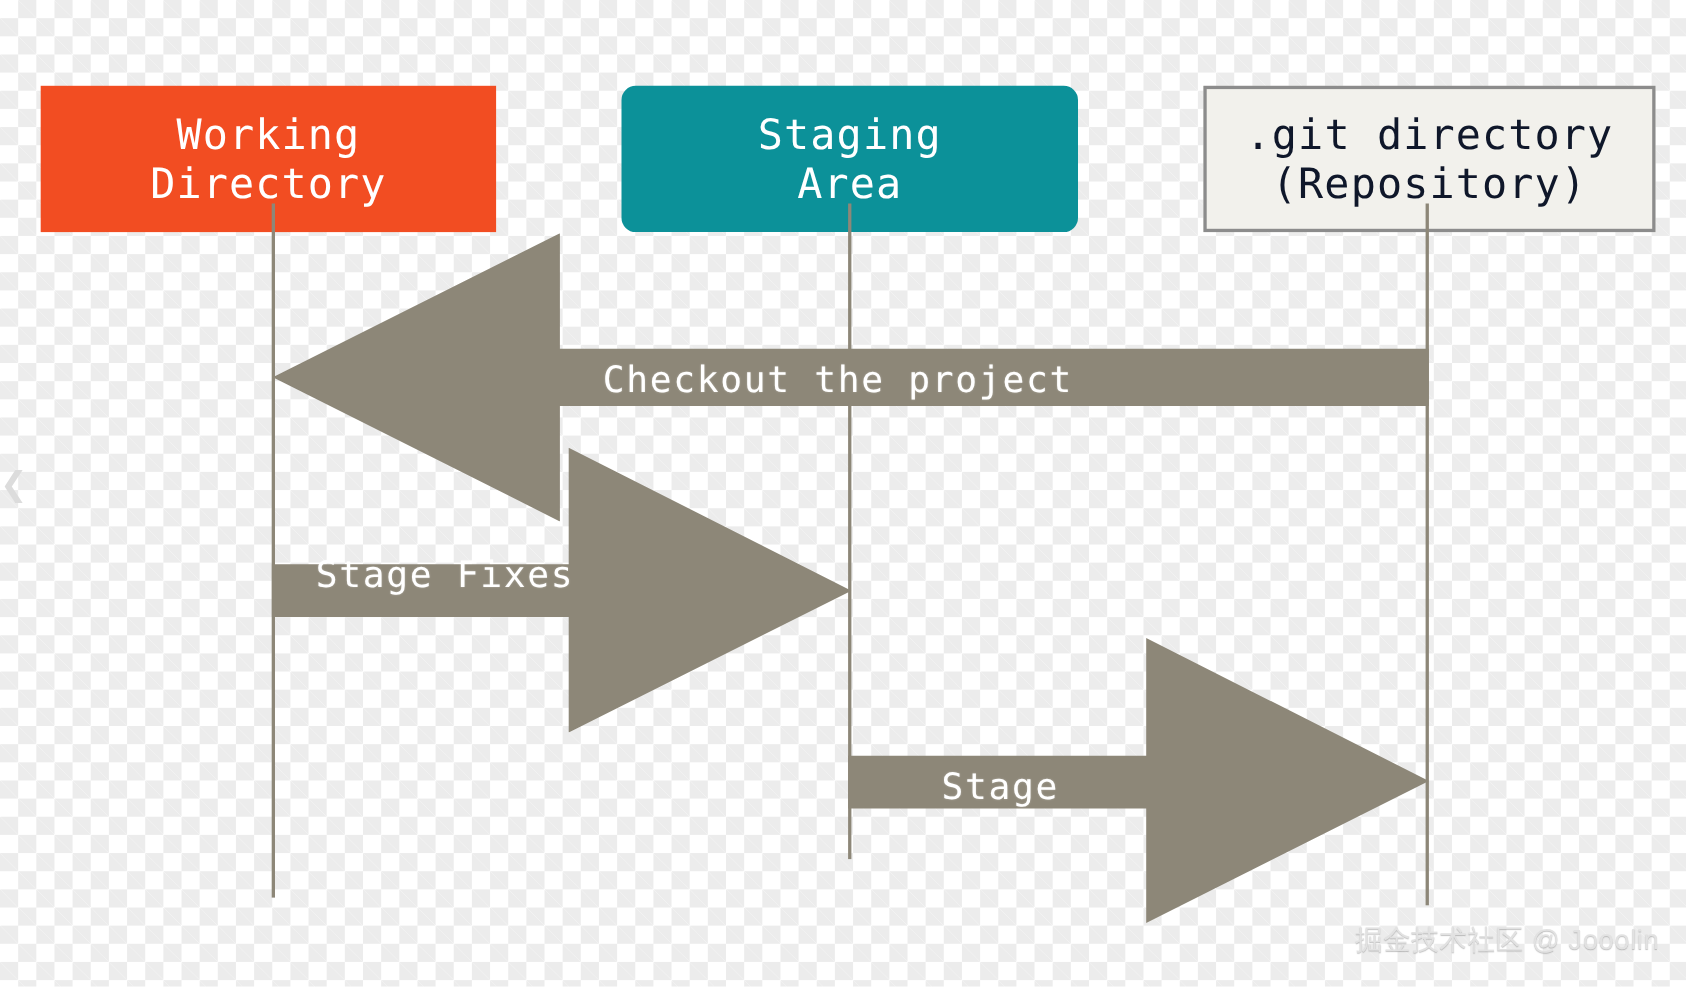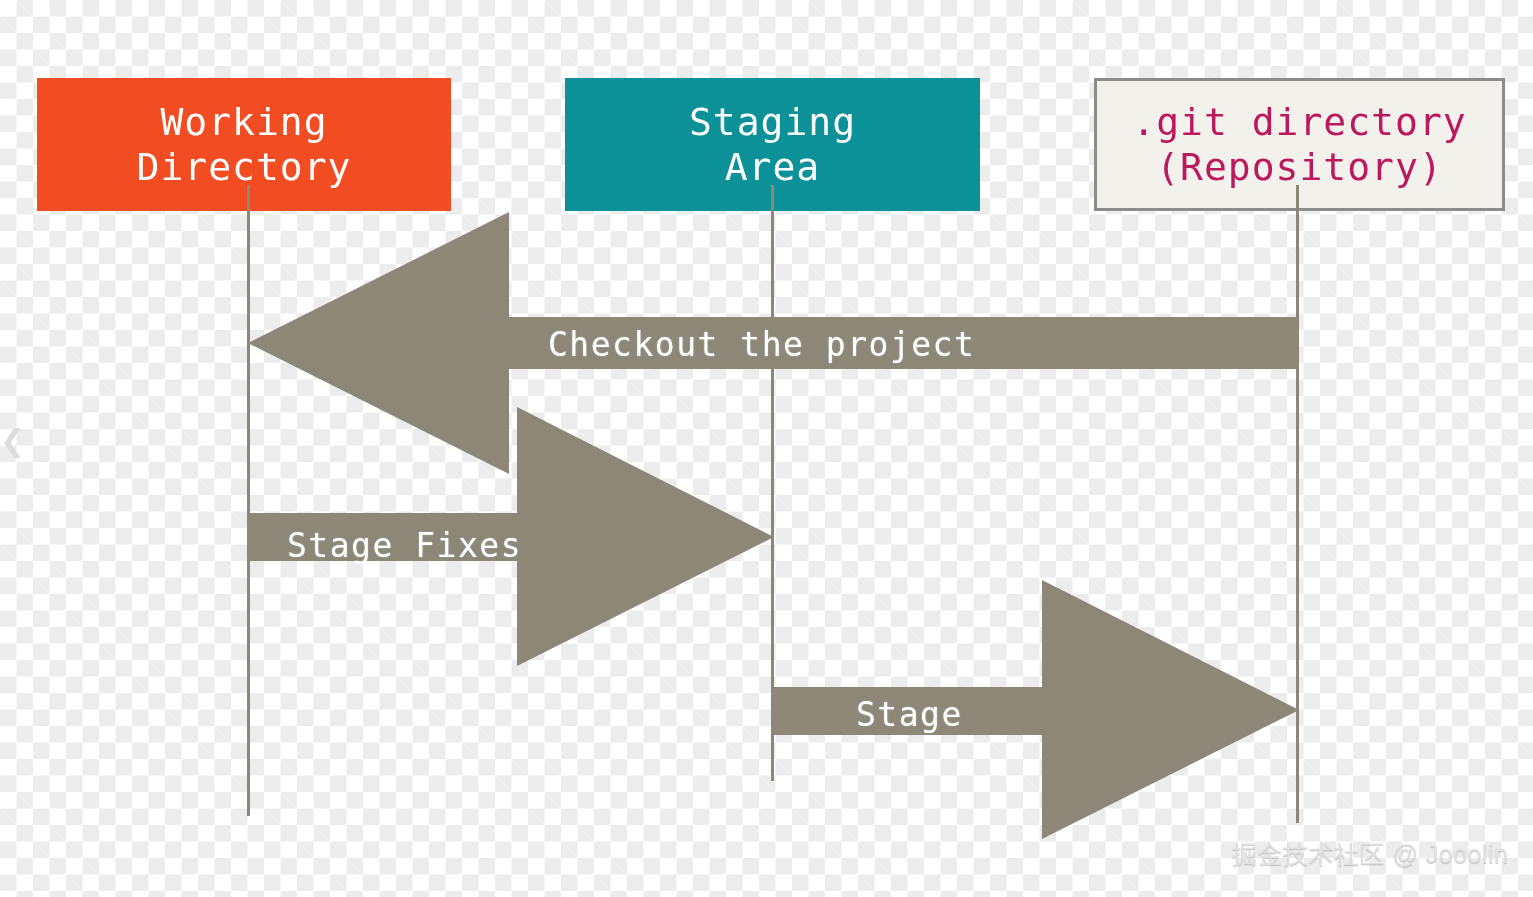--- a/index.html
+++ b/index.html
@@ -43,26 +43,27 @@
     font-size: 38px;
     letter-spacing: 1px;
   }
 
   #staging-box {
     left: 565px; top: 52px; width: 415px; height: 133px;
     background: #0c9199;
     color: #ffffff;
     font-size: 38px;
     letter-spacing: 1px;
+    border-radius: 13px;
   }
 
   #repo-box {
     left: 1094px; top: 52px; width: 411px; height: 133px;
     background: #f2f1ec;
-    color: #be185d;
+    color: #0f172a;
     border: 3px solid #8c8c8c;
     font-size: 38px;
     letter-spacing: 1px;
   }
 
   .lifeline {
     position: absolute;
     width: 3px;
     background: #8d8778;
   }
@@ -81,21 +82,21 @@
     font-size: 33px;
     letter-spacing: 1.5px;
     white-space: nowrap;
     text-shadow: 0 0 2px rgba(255,255,255,0.35);
   }
 
   #arrow-checkout { left: 248px; top: 212px; }
   #label-checkout { left: 548px; top: 325px; }
 
   #arrow-stage    { left: 247px; top: 407px; }
-  #label-stage    { left: 287px; top: 526px; text-align: center; }
+  #label-stage    { left: 287px; top: 503px; text-align: center; }
 
   #arrow-commit   { left: 771px; top: 580px; }
   #label-commit   { left: 856px; top: 695px; }
 
   #watermark {
     position: absolute;
     left: 1232px;
     top: 838px;
     font-family: Liberation Sans, sans-serif;
     font-size: 25px;

